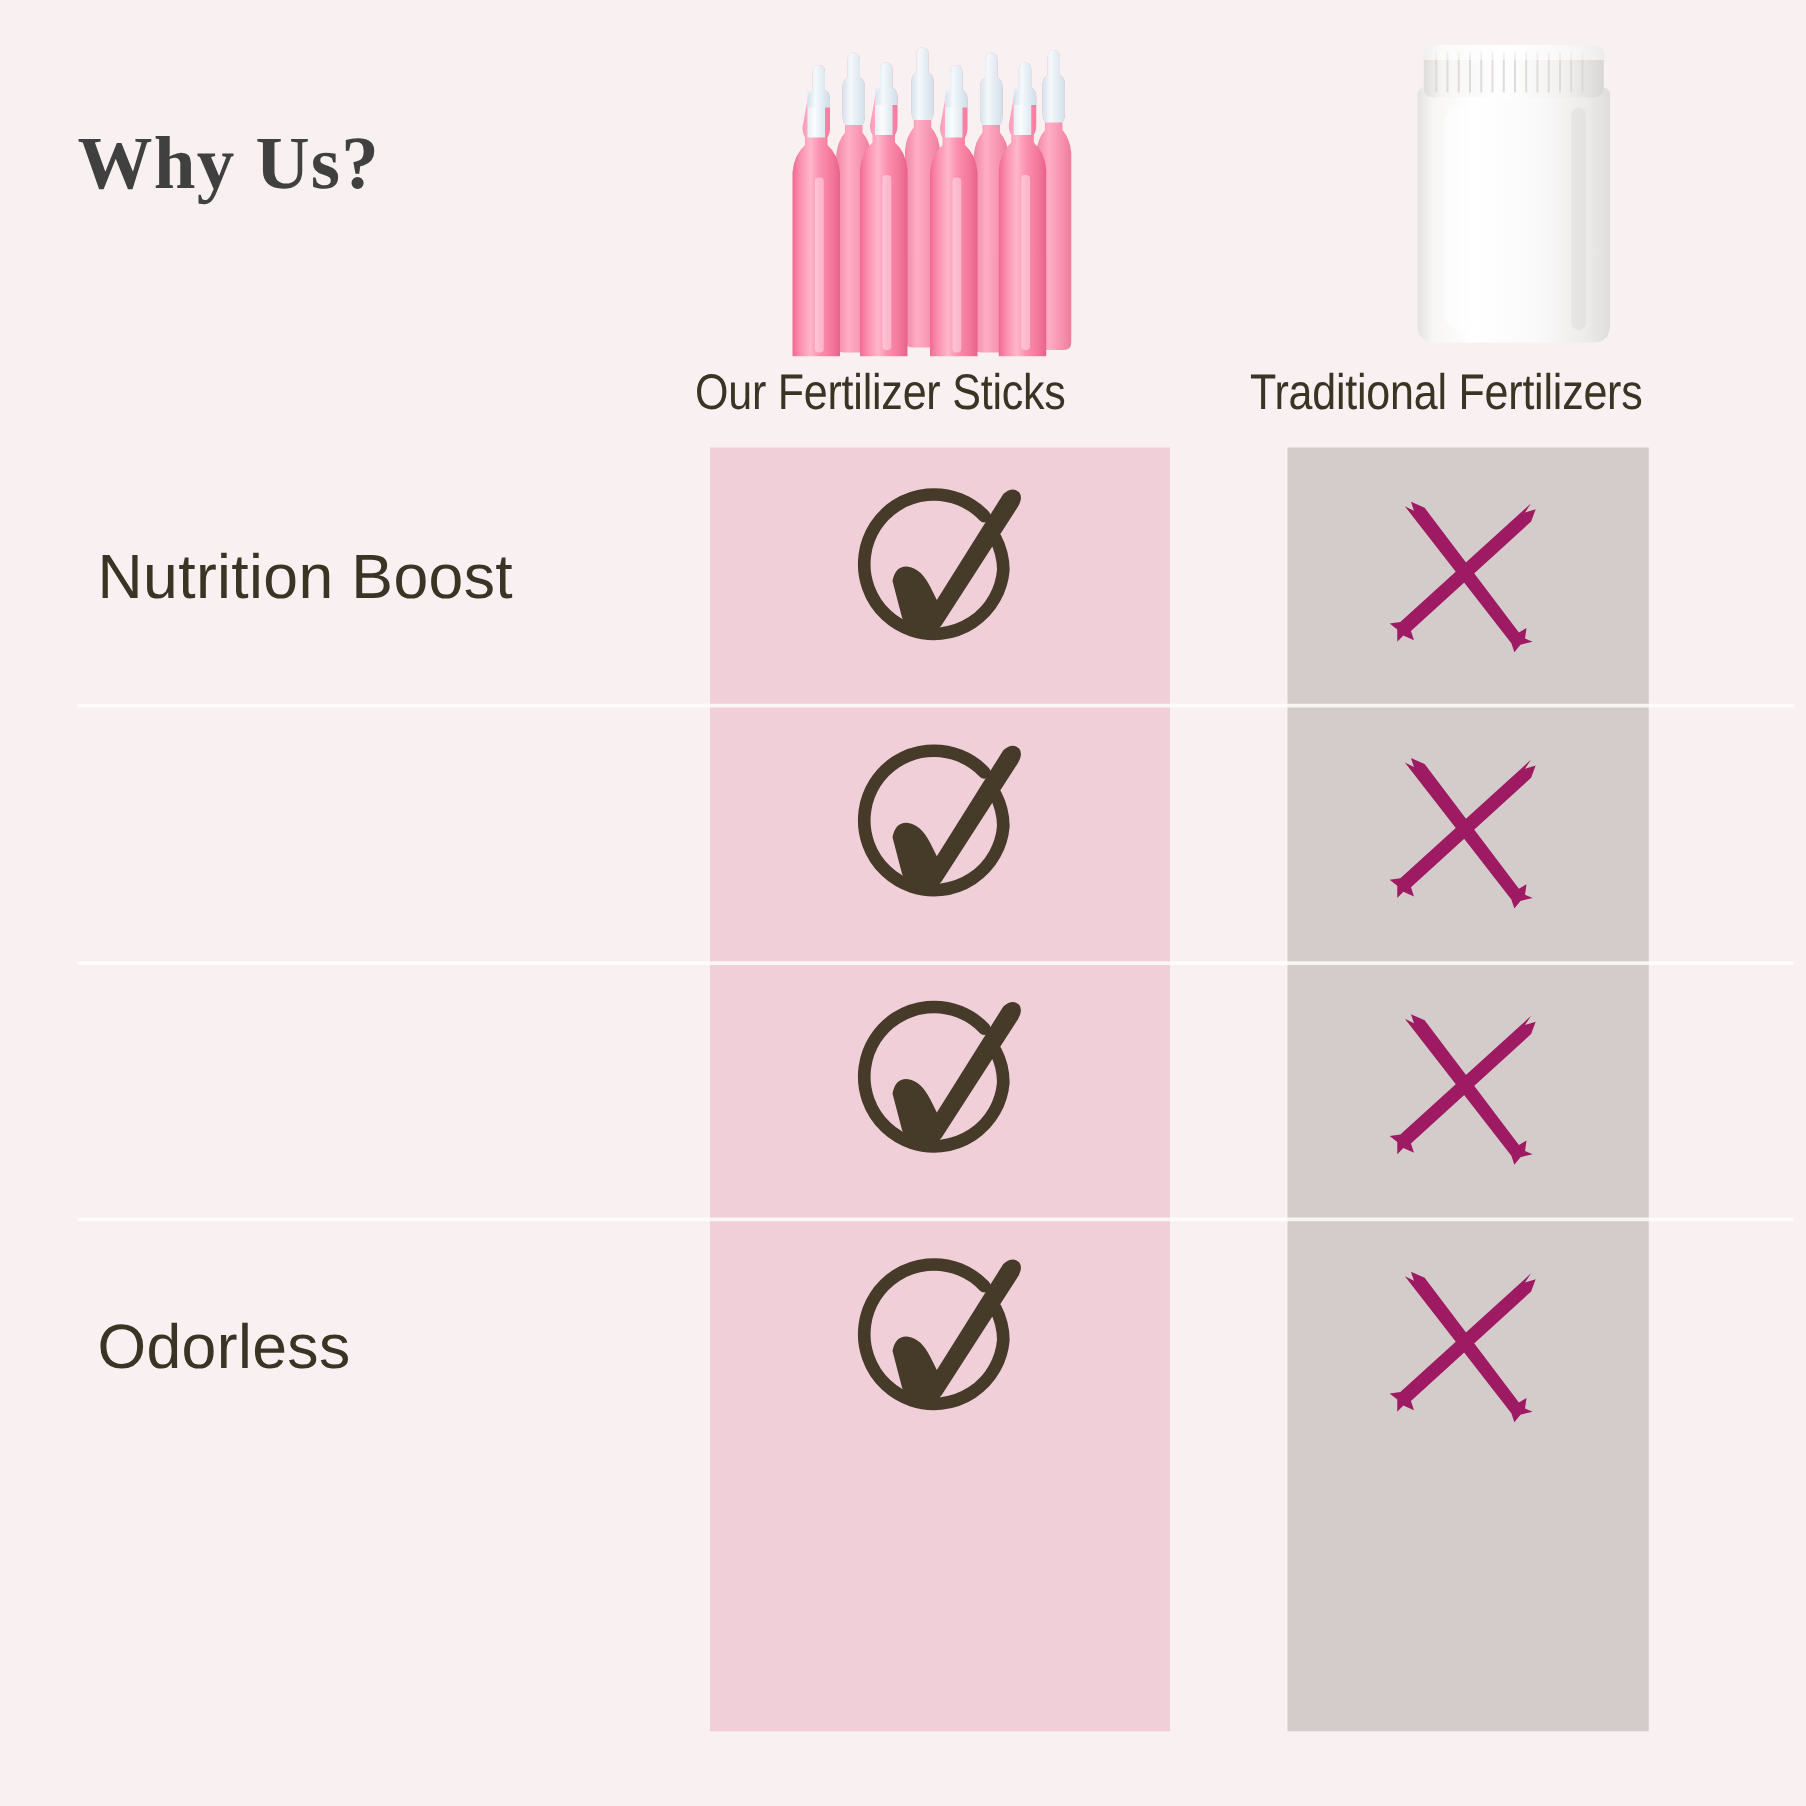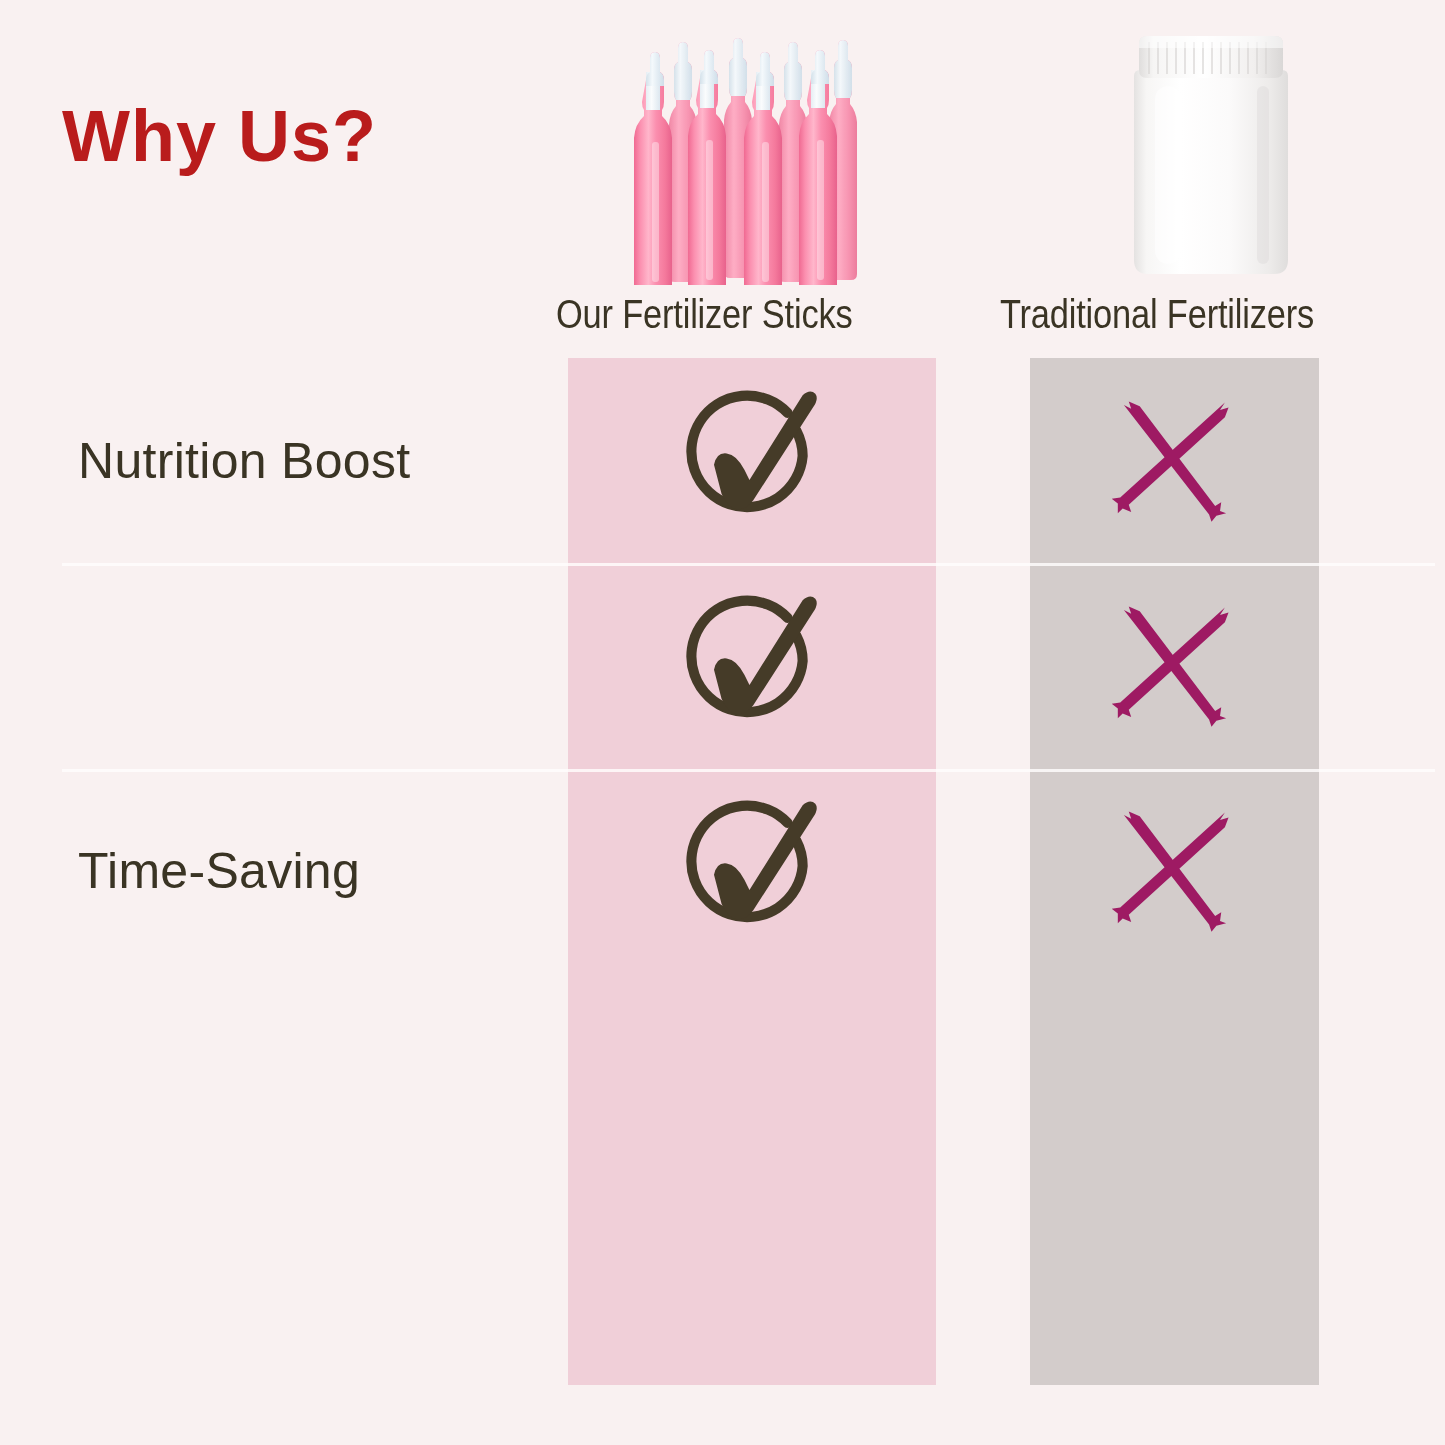--- a/index.html
+++ b/index.html
@@ -19,25 +19,25 @@
     width: 1445px;
     height: 1445px;
     background: #F9F1F1;
   }
 
   
   #page-title {
     position: absolute;
     left: 62px;
     top: 100px;
-    font-family: Liberation Sans, sans-serif;
-    font-size: 72px;
+    font-family: Liberation Serif, serif;
+    font-size: 60px;
     font-weight: 700;
     letter-spacing: 1px;
-    color: #b91c1c;
+    color: #404040;
     line-height: 1.0;
     white-space: nowrap;
   }
 
   
   #sticks-image {
     position: absolute;
     left: 628px;
     top: 30px;
     width: 248px;
@@ -329,30 +329,45 @@
         <svg class="cross-icon" viewBox="0 0 120 120" xmlns="http://www.w3.org/2000/svg">
           <path d="M18 14 l6 3 l-2 -6 l9 4 l62 82 l5 -3 l-1 7 l5 2 l-8 2 l-4 5 l-2 -6 z" fill="#9E1A63"></path>
           <path d="M101 12 l-4 6 l7 -2 l-3 8 l-79 72 l2 6 l-7 -3 l-4 4 l0 -8 l-5 -4 l7 -1 z" fill="#9E1A63"></path>
         </svg>
       </div>
     </div>
 
 
     <div class="row">
       <div class="row-divider"></div>
-      <div class="row-label">Time-Saving</div>
       <div class="cell-ours">
         <svg class="check-icon" viewBox="0 0 120 120" xmlns="http://www.w3.org/2000/svg">
           <path d="M88 22 A44 44 0 1 0 100 56 A44 44 0 0 0 95 36" fill="none" stroke="#453B28" stroke-width="8" stroke-linecap="round"></path>
           <path d="M30 63 q2 -10 10 -9 q8 1 14 13 l4 8 l42 -67 q6 -5 10 -1 q3 4 -2 11 l-47 73 q-6 8 -13 7 q-7 -1 -12 -12 z" fill="#453B28"></path>
         </svg>
       </div>
       <div class="cell-traditional">
         <svg class="cross-icon" viewBox="0 0 120 120" xmlns="http://www.w3.org/2000/svg">
           <path d="M18 14 l6 3 l-2 -6 l9 4 l62 82 l5 -3 l-1 7 l5 2 l-8 2 l-4 5 l-2 -6 z" fill="#9E1A63"></path>
           <path d="M101 12 l-4 6 l7 -2 l-3 8 l-79 72 l2 6 l-7 -3 l-4 4 l0 -8 l-5 -4 l7 -1 z" fill="#9E1A63"></path>
         </svg>
       </div>
     </div>
 
+    <div class="row">
+      <div class="row-divider"></div>
+      <div class="row-label">Odorless</div>
+      <div class="cell-ours">
+        <svg class="check-icon" viewBox="0 0 120 120" xmlns="http://www.w3.org/2000/svg">
+          <path d="M88 22 A44 44 0 1 0 100 56 A44 44 0 0 0 95 36" fill="none" stroke="#453B28" stroke-width="8" stroke-linecap="round"></path>
+          <path d="M30 63 q2 -10 10 -9 q8 1 14 13 l4 8 l42 -67 q6 -5 10 -1 q3 4 -2 11 l-47 73 q-6 8 -13 7 q-7 -1 -12 -12 z" fill="#453B28"></path>
+        </svg>
+      </div>
+      <div class="cell-traditional">
+        <svg class="cross-icon" viewBox="0 0 120 120" xmlns="http://www.w3.org/2000/svg">
+          <path d="M18 14 l6 3 l-2 -6 l9 4 l62 82 l5 -3 l-1 7 l5 2 l-8 2 l-4 5 l-2 -6 z" fill="#9E1A63"></path>
+          <path d="M101 12 l-4 6 l7 -2 l-3 8 l-79 72 l2 6 l-7 -3 l-4 4 l0 -8 l-5 -4 l7 -1 z" fill="#9E1A63"></path>
+        </svg>
+      </div>
+    </div>
 
   </div>
 </div>
 
 </body></html>

